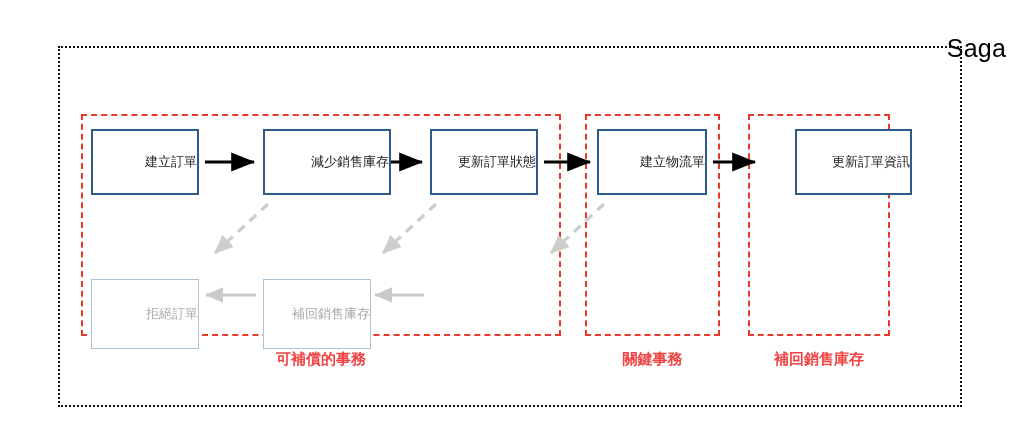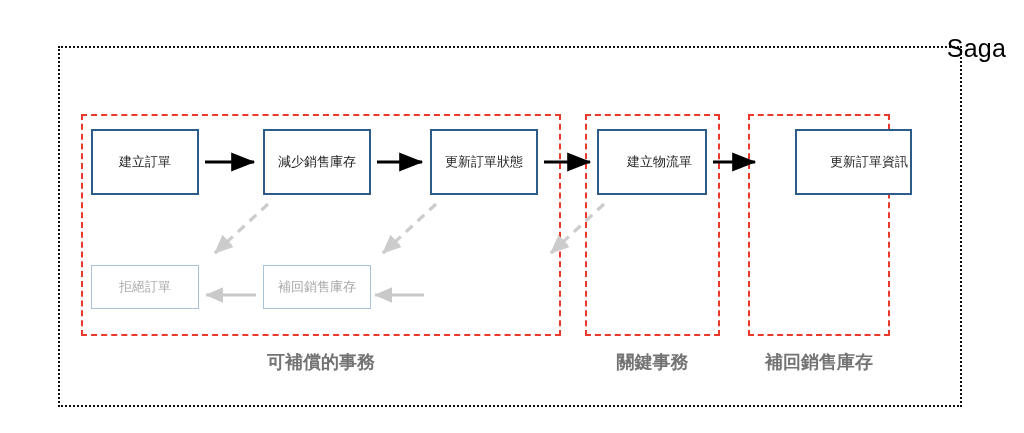--- a/index.html
+++ b/index.html
@@ -22,50 +22,50 @@
   
   .group{
     position:absolute;border:2px dashed #e8392a;box-sizing:border-box;
     background:transparent;
   }
   #group-compensable{left:81px;top:114px;width:480px;height:222px;}
   #group-critical   {left:585px;top:114px;width:135px;height:222px;}
   #group-repeatable {left:748px;top:114px;width:142px;height:222px;}
 
   .group-label{
-    position:absolute;top:350px;color:#737373;font-size:18px;
+    position:absolute;top:350px;color:#ef4444;font-size:15px;
     font-weight:700;white-space:nowrap;text-align:center;
   }
   #label-compensable{left:81px;width:480px;}
   #label-critical   {left:585px;width:135px;}
   #label-repeatable {left:748px;width:142px;}
 
   
   .node{
     position:absolute;box-sizing:border-box;background:#ffffff;
-    display:flex;align-items:center;justify-content:center;
+    display:flex;align-items:center;justify-content:flex-end;
     font-size:13px;white-space:nowrap;
   }
   .node.primary{
     border:2px solid #2e5c8a;color:#1b1b1b;
   }
   .node.compensating{
     border:1.5px solid #a8c2da;color:#a9a9a9;
   }
 
   
   .row-top{top:129px;height:66px;}
   #node-create-order   {left:91px;width:108px;}
-  #node-reduce-stock   {left:263px;width:108px;}
+  #node-reduce-stock   {left:263px;width:128px;}
   #node-update-status  {left:430px;width:108px;}
   #node-create-shipping{left:597px;width:110px;padding-left:15px;}
   #node-update-info    {left:795px;width:117px;padding-left:31px;}
 
   
-  .row-bottom{top:265px;height:44px;}
+  .row-bottom{top:279px;height:70px;}
   #node-reject-order   {left:91px;width:108px;}
   #node-restore-stock  {left:263px;width:108px;}
   #node-revert-status  {left:430px;width:108px;}
 
   svg.overlay{position:absolute;left:0;top:0;width:1024px;height:433px;
               pointer-events:none;overflow:visible;}
 </style>
 </head>
 <body>
 

